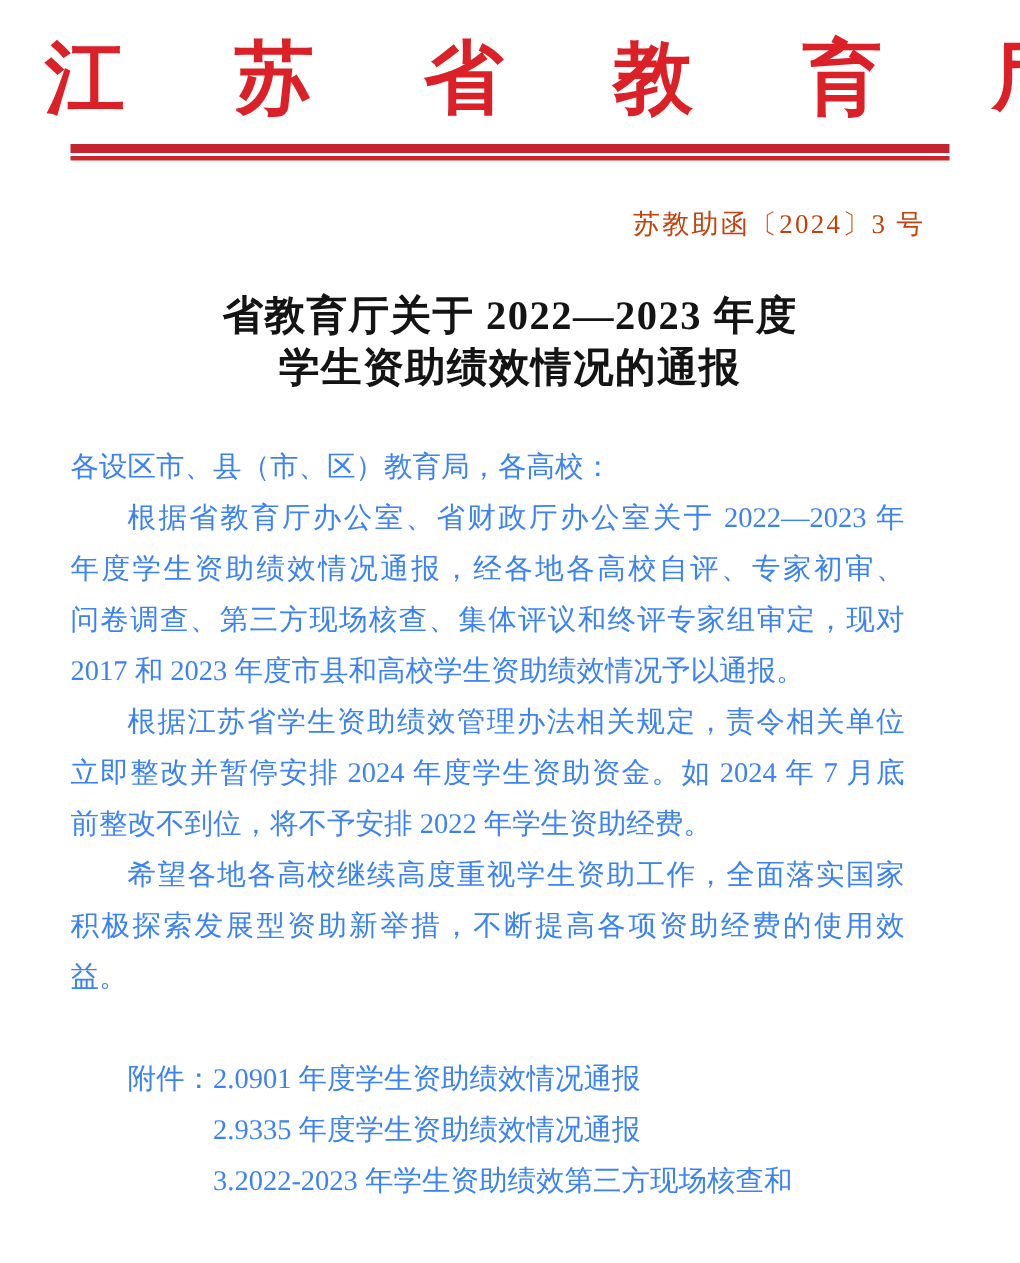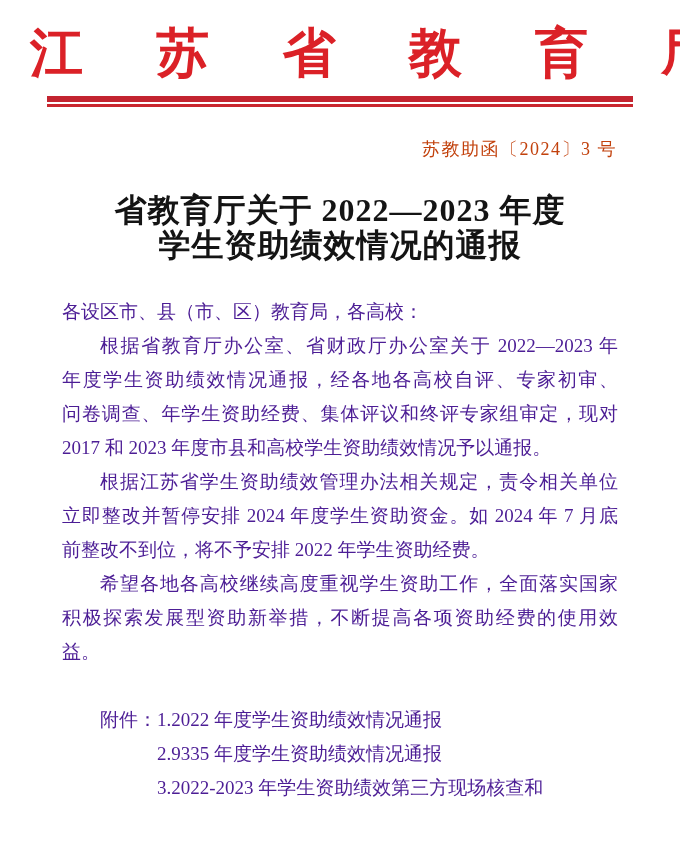--- a/index.html
+++ b/index.html
@@ -63,33 +63,33 @@
   }
   
   .title {
     position: absolute;
     top: 193px;
     left: 0;
     width: 100%;
     text-align: center;
     font-weight: bold;
     color: #141414;
-    font-size: 32px;
+    font-size: 27px;
     line-height: 35px;
     letter-spacing: 1px;
   }
   
   .bodyblock {
     position: absolute;
     top: 295px;
-    left: 62px;
+    left: 47px;
     width: 556px;
     font-size: 19px;
     line-height: 34px;
-    color: #4c1d95;
+    color: #3b82f6;
   }
   .line {
     height: 34px;
     white-space: nowrap;
   }
   .line.full {
     white-space: normal;
     text-align: justify;
     text-align-last: justify;
   }
@@ -122,29 +122,29 @@
 
   <div class="title">
     <div>省教育厅关于 2022—2023 年度</div>
     <div>学生资助绩效情况的通报</div>
   </div>
 
   <div class="bodyblock">
     <div class="line">各设区市、县（市、区）教育局，各高校：</div>
     <div class="line full indent">根据省教育厅办公室、省财政厅办公室关于 2022—2023 年</div>
     <div class="line full">年度学生资助绩效情况通报，经各地各高校自评、专家初审、</div>
-    <div class="line full">问卷调查、年学生资助经费、集体评议和终评专家组审定，现对</div>
+    <div class="line full">问卷调查、第三方现场核查、集体评议和终评专家组审定，现对</div>
     <div class="line">2017 和 2023 年度市县和高校学生资助绩效情况予以通报。</div>
     <div class="line full indent">根据江苏省学生资助绩效管理办法相关规定，责令相关单位</div>
     <div class="line full">立即整改并暂停安排 2024 年度学生资助资金。如 2024 年 7 月底</div>
     <div class="line">前整改不到位，将不予安排 2022 年学生资助经费。</div>
     <div class="line full indent">希望各地各高校继续高度重视学生资助工作，全面落实国家</div>
     <div class="line full">积极探索发展型资助新举措，不断提高各项资助经费的使用效</div>
     <div class="line">益。</div>
     <div class="line blank"></div>
     <div class="line att-first">
-      <span>附件：</span><span>1.2022 年度学生资助绩效情况通报</span>
+      <span>附件：</span><span>2.0901 年度学生资助绩效情况通报</span>
     </div>
     <div class="line att-cont">2.9335 年度学生资助绩效情况通报</div>
     <div class="line att-cont">3.2022-2023 年学生资助绩效第三方现场核查和</div>
   </div>
 
 </div>
 
 </body></html>

